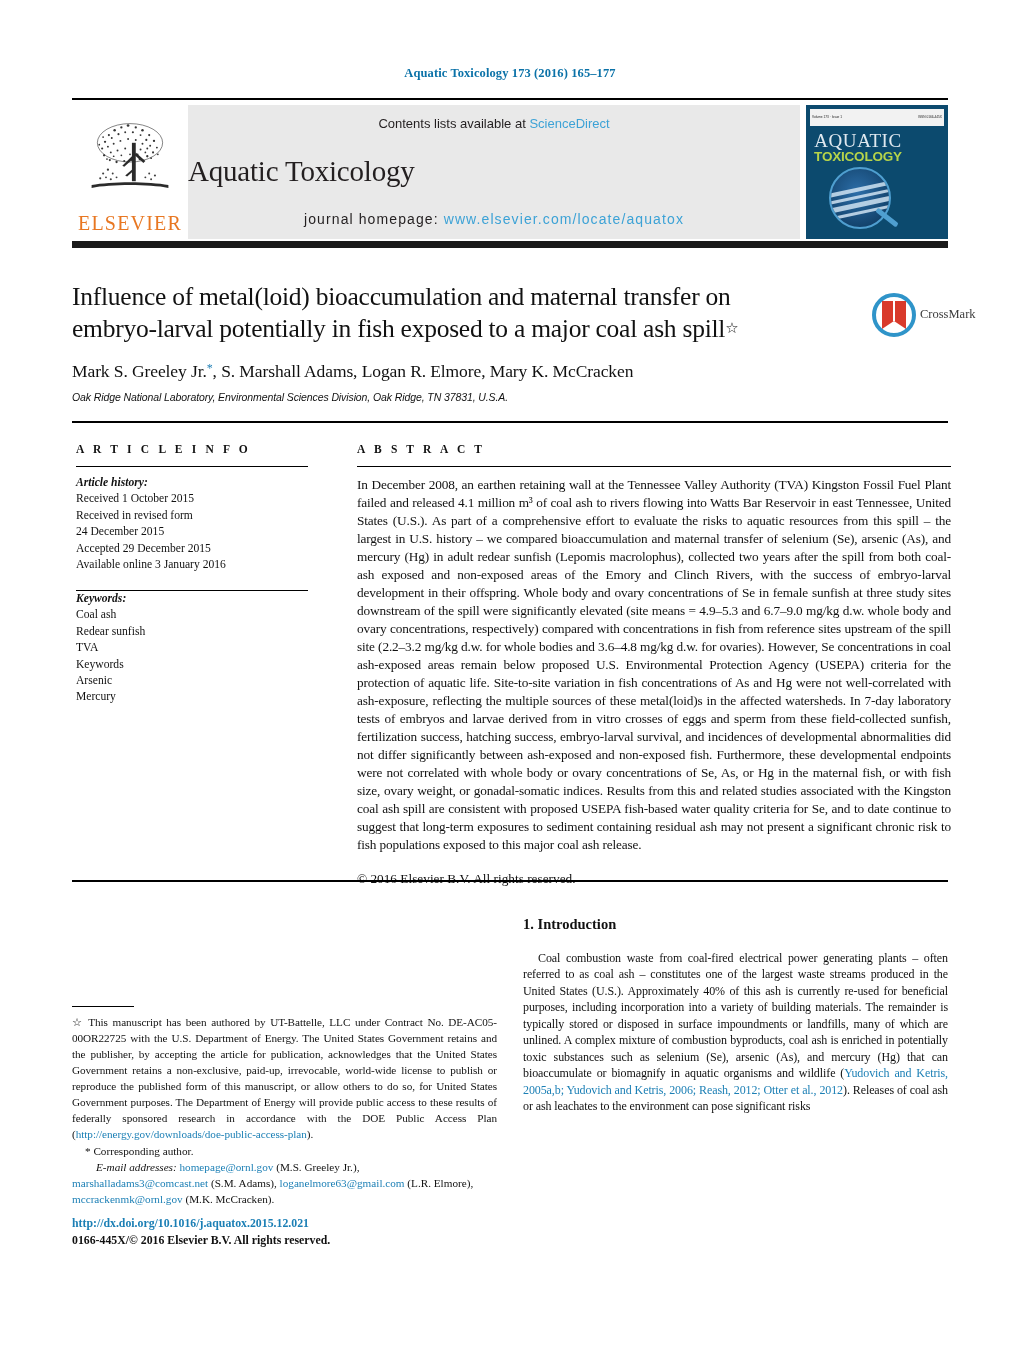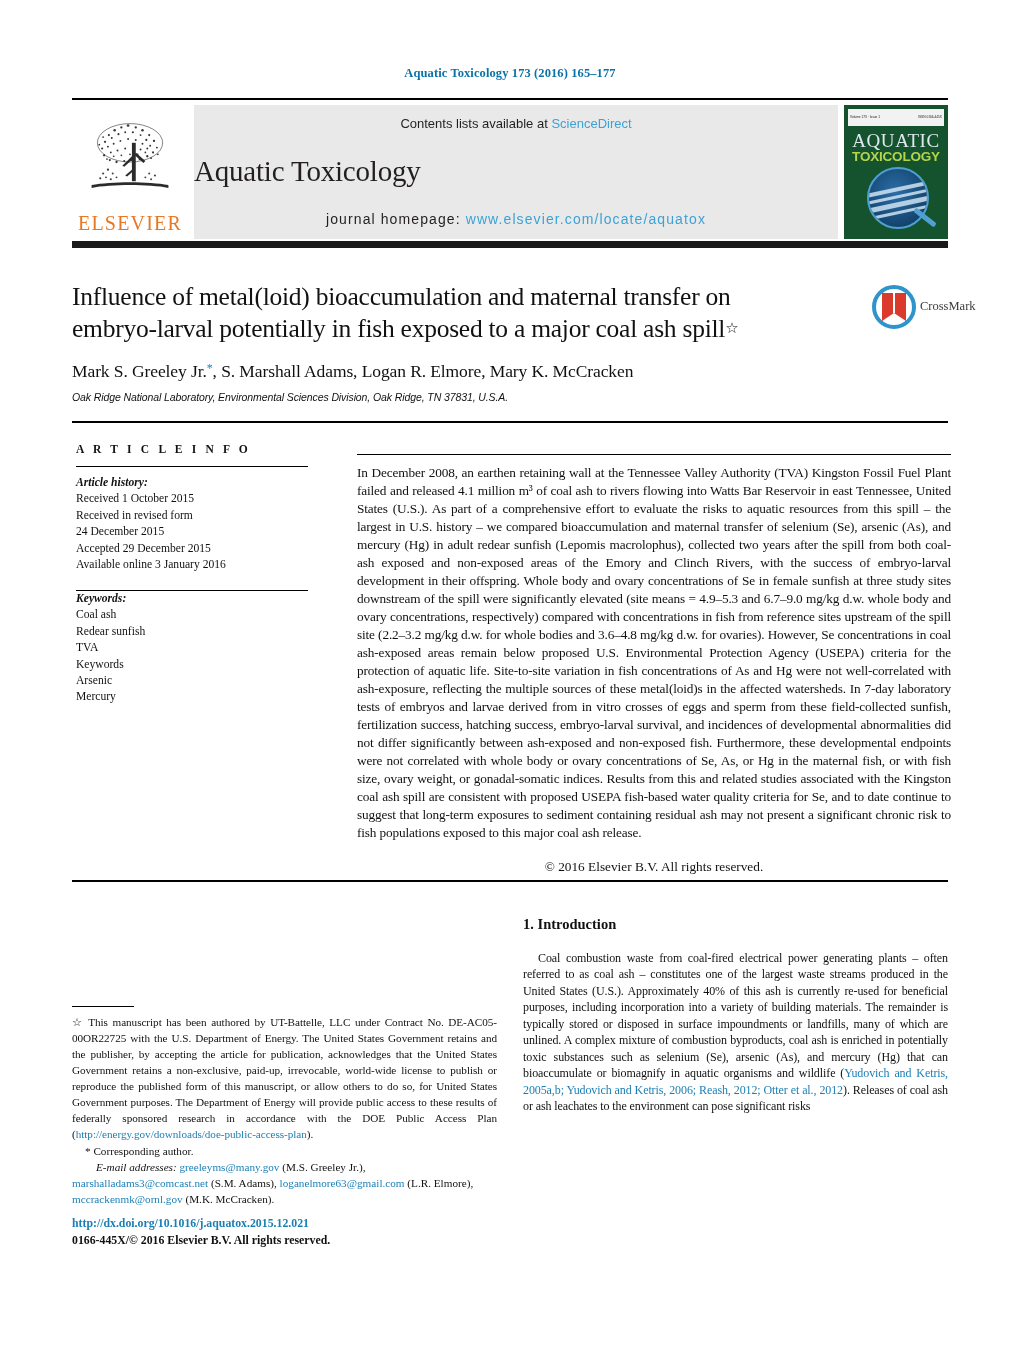--- a/index.html
+++ b/index.html
@@ -73,21 +73,21 @@
     font-family: "Liberation Serif", serif;
     font-size: 20px;
     letter-spacing: 1.2px;
     color: #e87722;
     font-weight: normal;
     margin-top: 2px;
   }
   .journal-band {
     flex: 1 1 auto;
     background: #e9e9e9;
-    margin: 0 6px 0 6px;
+    margin: 0 6px 0 0;
     display: flex;
     flex-direction: column;
     justify-content: space-between;
     padding: 11px 0 12px 0;
     box-sizing: border-box;
   }
   .contents-line {
     text-align: center;
     font-family: "Liberation Sans", sans-serif;
     font-size: 13px;
@@ -106,23 +106,24 @@
     font-family: "Liberation Sans", sans-serif;
     font-size: 14px;
     color: #231f20;
     letter-spacing: 1.1px;
   }
   .homepage-line .url { color: #3ca2d6; }
 
   .cover-thumb {
     width: 104px;
     flex: 0 0 104px;
-    background: #14532d;
+    background: #0c4a6e;
     position: relative;
     overflow: hidden;
+    padding-left: 38px;
   }
   .cover-topbar {
     position: absolute; top: 4px; left: 4px; right: 4px; height: 17px;
     background: #f2f2f2;
     display: flex; align-items: center; justify-content: space-between;
     padding: 0 2px; box-sizing: border-box;
   }
   .cover-topbar .tb-mini {
     font-size: 3.2px; color: #222; font-family: "Liberation Sans", sans-serif;
     line-height: 1.1; transform: scale(1,1);
@@ -182,21 +183,21 @@
     font-style: italic;
     font-size: 10.5px;
     color: #111;
     margin-top: 9px;
     letter-spacing: -0.1px;
   }
 
   .crossmark {
     position: absolute;
     left: 872px;
-    top: 283px;
+    top: 291px;
     width: 92px;
     height: 52px;
   }
   .crossmark-badge {
     position: absolute; left: 0; top: 0; width: 44px; height: 49px;
   }
   .crossmark-text {
     position: absolute; left: 48px; top: 16px;
     font-family: "Liberation Serif", serif;
     font-size: 12.5px;
@@ -251,21 +252,21 @@
     line-height: 1.355;
     color: #111;
     text-align: justify;
     margin-top: 9px;
     letter-spacing: -0.15px;
   }
   .abs-copyright {
     font-family: "Liberation Serif", serif;
     font-size: 13.3px;
     color: #111;
-    text-align: center;
+    text-align: left;
     margin-top: 17px;
   }
 
   
   .bottom-rule {
     position: absolute;
     left: 72px;
     top: 880px;
     width: 876px;
     border-top: 2.2px solid #000;
@@ -494,20 +495,21 @@
       <div>Coal ash</div>
       <div>Redear sunfish</div>
       <div>TVA</div>
       <div>Keywords</div>
       <div>Arsenic</div>
       <div>Mercury</div>
     </div>
   </div>
 
   <div class="col-abs">
+    <div class="sec-head">A B S T R A C T</div>
     <div class="thin-rule"></div>
     <div class="abs-body">In December 2008, an earthen retaining wall at the Tennessee Valley Authority (TVA) Kingston Fossil Fuel Plant failed and released 4.1 million m³ of coal ash to rivers flowing into Watts Bar Reservoir in east Tennessee, United States (U.S.). As part of a comprehensive effort to evaluate the risks to aquatic resources from this spill – the largest in U.S. history – we compared bioaccumulation and maternal transfer of selenium (Se), arsenic (As), and mercury (Hg) in adult redear sunfish (Lepomis macrolophus), collected two years after the spill from both coal-ash exposed and non-exposed areas of the Emory and Clinch Rivers, with the success of embryo-larval development in their offspring. Whole body and ovary concentrations of Se in female sunfish at three study sites downstream of the spill were significantly elevated (site means = 4.9–5.3 and 6.7–9.0 mg/kg d.w. whole body and ovary concentrations, respectively) compared with concentrations in fish from reference sites upstream of the spill site (2.2–3.2 mg/kg d.w. for whole bodies and 3.6–4.8 mg/kg d.w. for ovaries). However, Se concentrations in coal ash-exposed areas remain below proposed U.S. Environmental Protection Agency (USEPA) criteria for the protection of aquatic life. Site-to-site variation in fish concentrations of As and Hg were not well-correlated with ash-exposure, reflecting the multiple sources of these metal(loid)s in the affected watersheds. In 7-day laboratory tests of embryos and larvae derived from in vitro crosses of eggs and sperm from these field-collected sunfish, fertilization success, hatching success, embryo-larval survival, and incidences of developmental abnormalities did not differ significantly between ash-exposed and non-exposed fish. Furthermore, these developmental endpoints were not correlated with whole body or ovary concentrations of Se, As, or Hg in the maternal fish, or with fish size, ovary weight, or gonadal-somatic indices. Results from this and related studies associated with the Kingston coal ash spill are consistent with proposed USEPA fish-based water quality criteria for Se, and to date continue to suggest that long-term exposures to sediment containing residual ash may not present a significant chronic risk to fish populations exposed to this major coal ash release.</div>
     <div class="abs-copyright">© 2016 Elsevier B.V. All rights reserved.</div>
   </div>
 
   <div class="bottom-rule"></div>
 
   <div class="intro-col">
     <div class="intro-head">1.  Introduction</div>
     <div class="intro-body"><span>Coal combustion waste from coal-fired electrical power generating plants – often referred to as coal ash – constitutes one of the largest waste streams produced in the United States (U.S.). Approximately 40% of this ash is currently re-used for beneficial purposes, including incorporation into a variety of building materials. The remainder is typically stored or disposed in surface impoundments or landfills, many of which are unlined. A complex mixture of combustion byproducts, coal ash is enriched in potentially toxic substances such as selenium (Se), arsenic (As), and mercury (Hg) that can bioaccumulate or biomagnify in aquatic organisms and wildlife (</span><span class="lnk">Yudovich and Ketris, 2005a,b; Yudovich and Ketris, 2006; Reash, 2012; Otter et al., 2012</span><span>). Releases of coal ash or ash leachates to the environment can pose significant risks</span></div>
@@ -515,21 +517,21 @@
 
   <div class="footnote-col">
     <div class="footnote-rule"></div>
     <div class="footnote-body">
       <span>☆</span><span>  This manuscript has been authored by UT-Battelle, LLC under Contract No. DE-AC05-00OR22725 with the U.S. Department of Energy. The United States Government retains and the publisher, by accepting the article for publication, acknowledges that the United States Government retains a non-exclusive, paid-up, irrevocable, world-wide license to publish or reproduce the published form of this manuscript, or allow others to do so, for United States Government purposes. The Department of Energy will provide public access to these results of federally sponsored research in accordance with the DOE Public Access Plan (</span><span class="lnk">http://energy.gov/downloads/doe-public-access-plan</span><span>).</span>
     </div>
     <div class="corr-block">
       <div class="corr-indent"><span>*</span><span> Corresponding author.</span></div>
       <div>
         <span class="em-label" style="margin-left:24px">E-mail addresses:</span>
-        <span class="lnk">greeleyms@many.gov</span><span> (M.S. Greeley Jr.),</span>
+        <span class="lnk">homepage@ornl.gov</span><span> (M.S. Greeley Jr.),</span>
         <span class="lnk">marshalladams3@comcast.net</span><span> (S.M. Adams),</span>
         <span class="lnk">loganelmore63@gmail.com</span><span> (L.R. Elmore),</span>
         <span class="lnk">mccrackenmk@ornl.gov</span><span> (M.K. McCracken).</span>
       </div>
     </div>
   </div>
 
   <div class="doi-block">
     <div class="doi-link">http://dx.doi.org/10.1016/j.aquatox.2015.12.021</div>
     <div class="issn">0166-445X/© 2016 Elsevier B.V. All rights reserved.</div>

